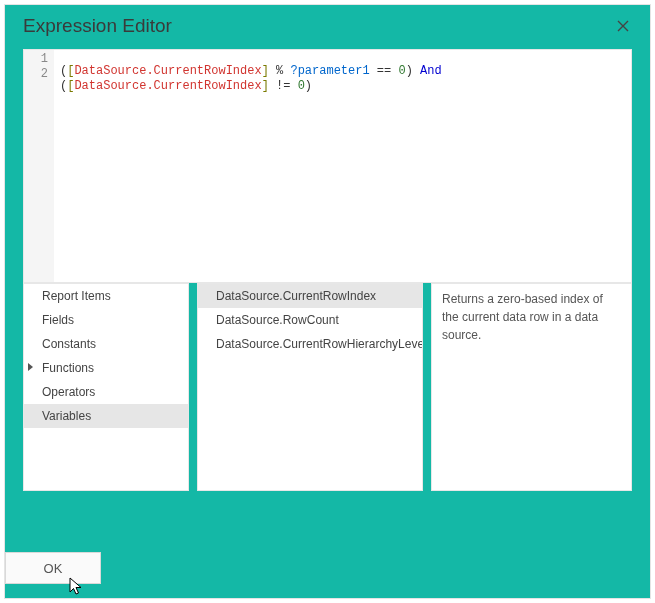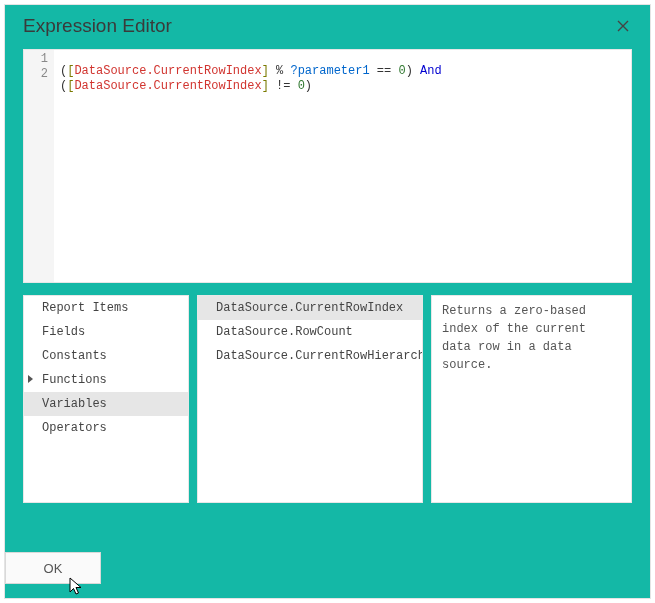--- a/index.html
+++ b/index.html
@@ -75,23 +75,21 @@
     .code .line { height: 15px; }
     .tok-bracket { color: #7a7a00; }
     .tok-field   { color: #d1342f; }
     .tok-param   { color: #0066cc; }
     .tok-punct   { color: #333; }
     .tok-num     { color: #307830; }
     .tok-kw      { color: #0000d0; }
     .panes {
       display: flex;
       gap: 8px;
-      margin-top: 12px;
       height: 208px;
-      font-family: Liberation Mono, monospace;
     }
     .pane {
       border: 1px solid #e7e7e7;
       background: #fff;
       overflow: auto;
     }
     .pane-left  { width: 166px; }
     .pane-mid   { width: 226px; }
     .pane-right { flex: 1; padding: 6px 10px; color: #555; font-size: 12px; line-height: 18px; }
     .list-item {
@@ -158,22 +156,22 @@
         </div>
       <div class="code" id="code"><div class="line"><span class="tok-punct">(</span><span class="tok-bracket">[</span><span class="tok-field">DataSource.CurrentRowIndex</span><span class="tok-bracket">]</span><span class="tok-punct"> % </span><span class="tok-param">?parameter1</span><span class="tok-punct"> == </span><span class="tok-num">0</span><span class="tok-punct">) </span><span class="tok-kw">And</span></div><div class="line"><span class="tok-punct">(</span><span class="tok-bracket">[</span><span class="tok-field">DataSource.CurrentRowIndex</span><span class="tok-bracket">]</span><span class="tok-punct"> != </span><span class="tok-num">0</span><span class="tok-punct">)</span></div></div>
     </div>
 
     <div class="panes">
       <div class="pane pane-left" id="cats">
           <div class="list-item"><span>Report Items</span></div>
           <div class="list-item"><span>Fields</span></div>
           <div class="list-item"><span>Constants</span></div>
           <div class="list-item"><span class="caret"></span><span>Functions</span></div>
+          <div class="list-item"><span>Operators</span></div>
           <div class="list-item selected"><span>Variables</span></div>
-          <div class="list-item"><span>Operators</span></div>
         </div>
       <div class="pane pane-mid" id="mems">
           <div class="list-item selected">DataSource.CurrentRowIndex</div>
           <div class="list-item">DataSource.RowCount</div>
           <div class="list-item">DataSource.CurrentRowHierarchyLevel</div>
         </div>
       <div class="pane pane-right">Returns a zero-based index of the current data row in a data source.</div>
     </div>
 
   </div>

